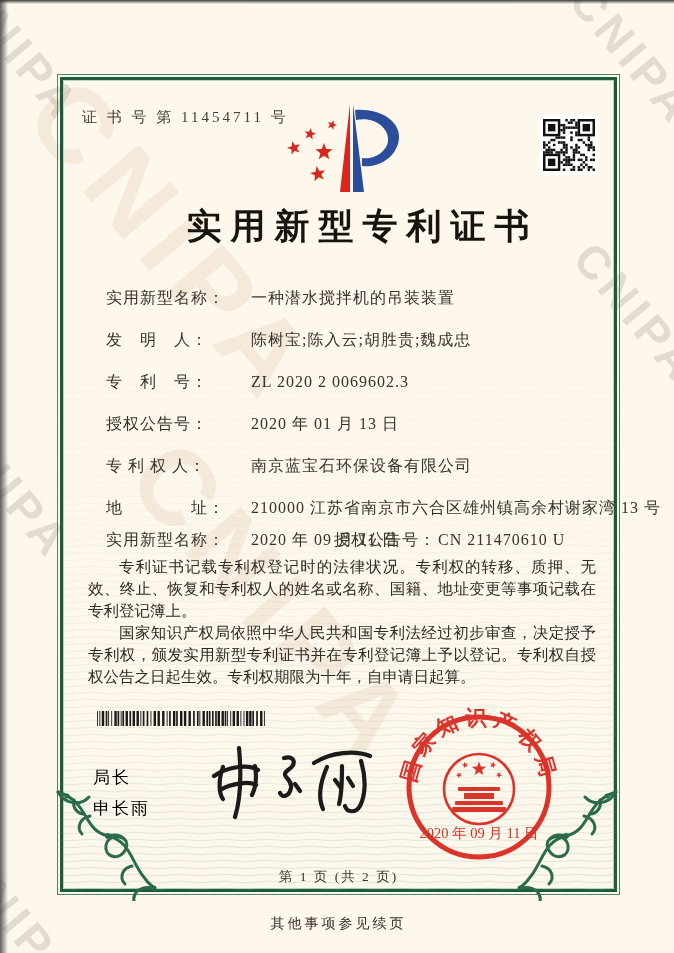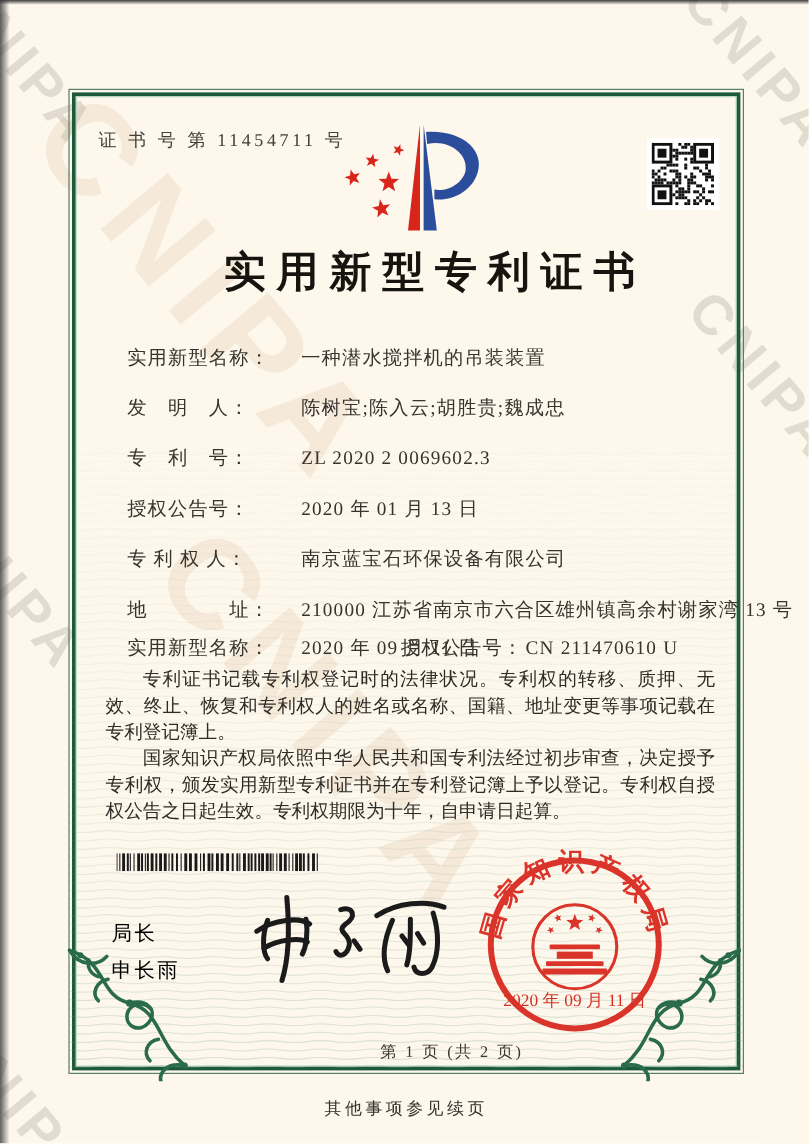--- a/index.html
+++ b/index.html
@@ -59,21 +59,21 @@
     line-height:31px;color:#000000;letter-spacing:2px;}
   .signature{position:absolute;left:198px;top:736px;z-index:4;}
 
   .seal{position:absolute;left:398px;top:707px;width:162px;height:164px;z-index:5;opacity:.93;}
 
   .ornament{position:absolute;z-index:4;}
   .orn-br{left:512px;top:786px;}
   .orn-bl{left:50px;top:786px;transform:scaleX(-1);}
 
   .page-indicator{position:absolute;left:57px;top:868px;width:563px;text-align:center;
-    font-size:13.5px;letter-spacing:2px;color:#3b372f;z-index:3;margin-left:38px;}
+    font-size:13.5px;letter-spacing:2px;color:#3b372f;z-index:3;}
   .footer-note{position:absolute;left:57px;top:915px;width:563px;text-align:center;
     font-size:14px;letter-spacing:3px;color:#34302a;z-index:3;}
 </style>
 </head>
 <body>
 
 <div class="stage">
 
   <div class="edge-top"></div>
   <div class="edge-left"></div>

